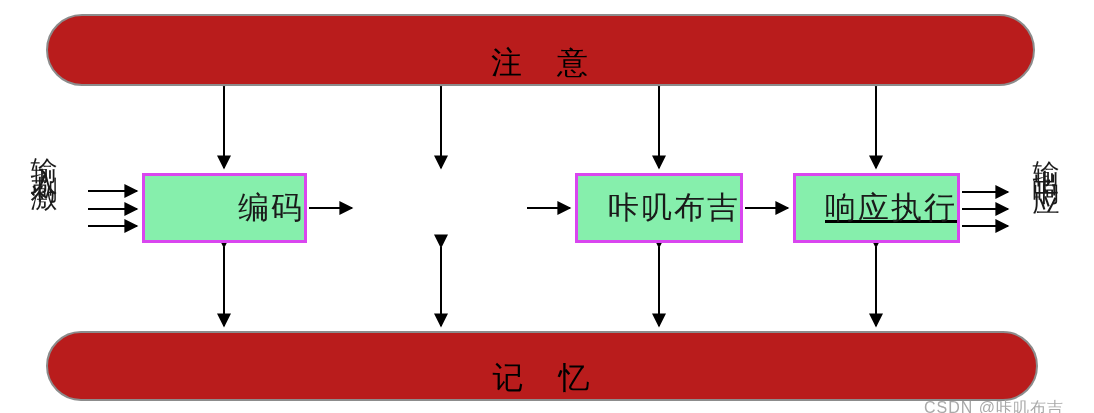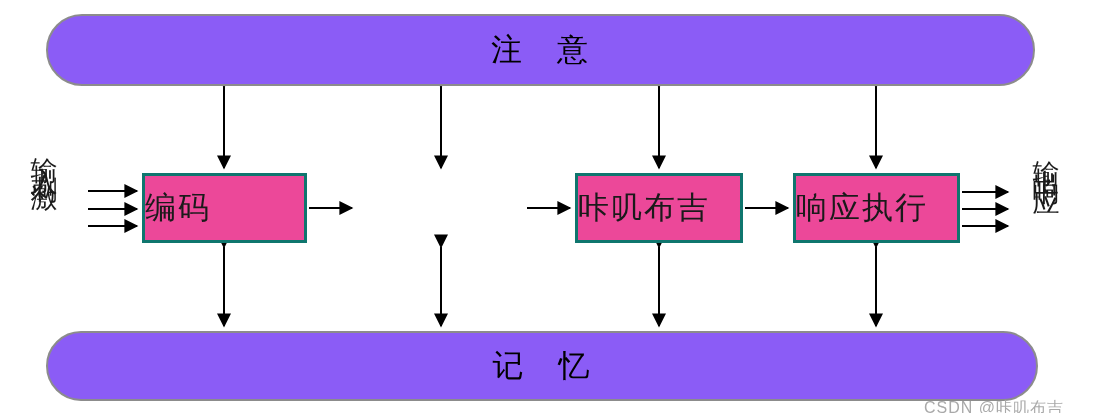--- a/index.html
+++ b/index.html
@@ -12,38 +12,38 @@
     position: relative;
     width: 1094px;
     height: 413px;
     background: #ffffff;
     overflow: hidden;
   }
   .stadium {
     position: absolute;
     border: 2px solid #8c8c8c;
     border-radius: 40px;
-    background: #8b5cf6;
+    background: #b91c1c;
     display: flex;
-    align-items: center;
+    align-items: flex-end;
     justify-content: center;
   }
   .stadium-label {
     font-size: 31px;
     color: #000000;
     white-space: pre;
     letter-spacing: 2px;
   }
   .process-box {
     position: absolute;
-    border: 3px solid #0f766e;
-    background: #ec4899;
+    border: 3px solid #d946ef;
+    background: #86efac;
     display: flex;
     align-items: center;
-    justify-content: flex-start;
+    justify-content: flex-end;
     box-sizing: border-box;
   }
   .box-label {
     font-size: 31px;
     color: #1a1a1a;
     letter-spacing: 2px;
     white-space: nowrap;
   }
   .side-label {
     position: absolute;
@@ -117,21 +117,21 @@
   <div class="stadium" style="left:46px; top:331px; width:988px; height:66px;">
     <span class="stadium-label">记　忆</span>
   </div>
 
   <div class="process-box" style="left:142px; top:173px; width:165px; height:70px;">
     <span class="box-label">编码</span>
   </div>
   <div class="process-box" style="left:575px; top:173px; width:168px; height:70px;">
     <span class="box-label">咔叽布吉</span>
   </div>
-  <div class="process-box" style="left:793px; top:173px; width:167px; height:70px;">
+  <div class="process-box" style="left:793px; top:173px; width:167px; height:70px;text-decoration:underline;">
     <span class="box-label">响应执行</span>
   </div>
 
   <div class="side-label" style="left:26px; top:136px;">输入刺激</div>
   <div class="side-label" style="left:1028px; top:139px;">输出响应</div>
 
   <div class="watermark">CSDN @咔叽布吉</div>
 
 </div>
 

